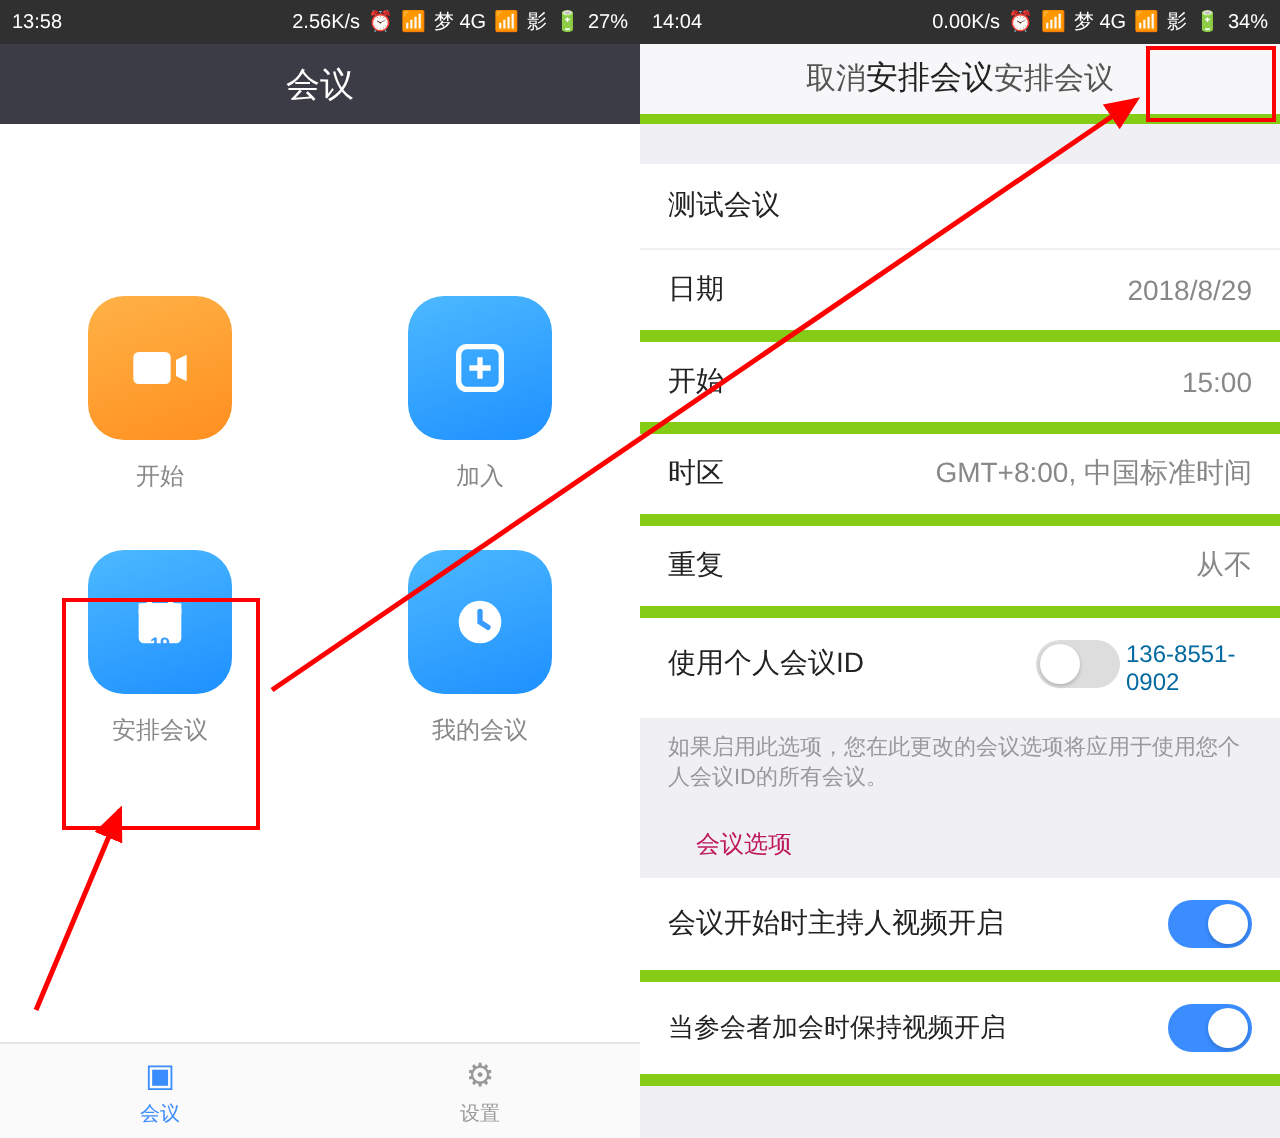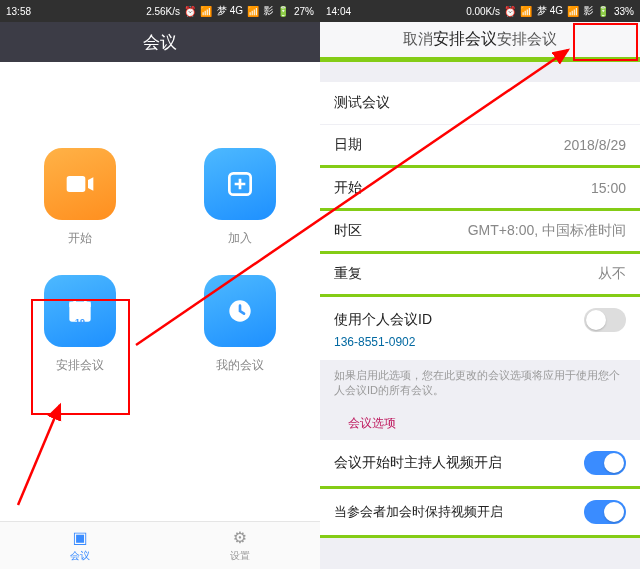--- a/index.html
+++ b/index.html
@@ -21,26 +21,26 @@
 .tile-box{width:72px;height:72px;border-radius:18px;display:flex;align-items:center;justify-content:center}
 .tile-box.orange{background:linear-gradient(160deg,#ffb247,#ff8f1f)}
 .tile-box.blue{background:linear-gradient(160deg,#4db9ff,#1e90ff)}
 .tile-label{margin-top:10px;font-size:12px;color:#888}
 .tabbar{height:48px;border-top:1px solid #e5e5e5;display:flex;background:#fafafa}
 .tab{flex:1;display:flex;flex-direction:column;align-items:center;justify-content:center;font-size:10px;color:#999}
 .tab.active{color:#3a8cff}
 .tab-ico{font-size:16px;margin-bottom:2px}
 .form-area{flex:1;background:#efeff4;overflow:hidden;font-size:14px}
 .section{background:#fff}
-.row{display:flex;align-items:center;padding:11px 14px;border-bottom:3px solid #84cc16;min-height:42px}
+.row{display:flex;align-items:center;padding:11px 14px;border-bottom:6px solid #84cc16;min-height:42px}
 .row.noborder{border-bottom:none}
 .row .label{color:#222;flex:0 0 auto}
 .row .value{flex:1;text-align:right;color:#888;font-size:14px}
 .row .sub{color:#0369a1;font-size:12px}
-.row.stack{flex-direction:column;align-items:flex-start;gap:3px}
+.row.stack{flex-direction:row;align-items:flex-start;gap:3px}
 .note{padding:8px 14px;font-size:11px;color:#999;line-height:1.4}
 .section-title{padding:8px 28px;font-size:12px;color:#be185d}
 .toggle{width:42px;height:24px;border-radius:12px;background:#ddd;position:relative;margin-left:auto}
 .toggle::after{content:"";position:absolute;width:20px;height:20px;background:#fff;border-radius:10px;top:2px;left:2px;box-shadow:0 1px 2px rgba(0,0,0,.2)}
 .toggle.on{background:#3a8cff}
 .toggle.on::after{left:20px}
 .spacer{height:20px}
 .highlight-box{position:absolute;border:2px solid #f00;pointer-events:none}
 .arrow-svg{position:absolute;pointer-events:none}
 svg.ico{width:32px;height:32px;fill:#fff}
@@ -128,21 +128,21 @@
   <div class="statusbar">
     <span class="sb-left">14:04</span>
     <div class="sb-right">
       <span class="sb-ico">0.00K/s</span>
       <span class="sb-ico">⏰</span>
       <span class="sb-ico">📶</span>
       <span class="sb-ico">梦 4G</span>
       <span class="sb-ico">📶</span>
       <span class="sb-ico">影</span>
       <span class="sb-ico">🔋</span>
-      <span class="sb-ico">33%</span>
+      <span class="sb-ico">34%</span>
     </div>
   </div>
   <div class="header-light">
     <span class="cancel">取消</span>
     <span class="title">安排会议</span>
     <span class="action">安排会议</span>
   </div>
   <div class="form-area">
     <div class="spacer"></div>
     <div class="section">

